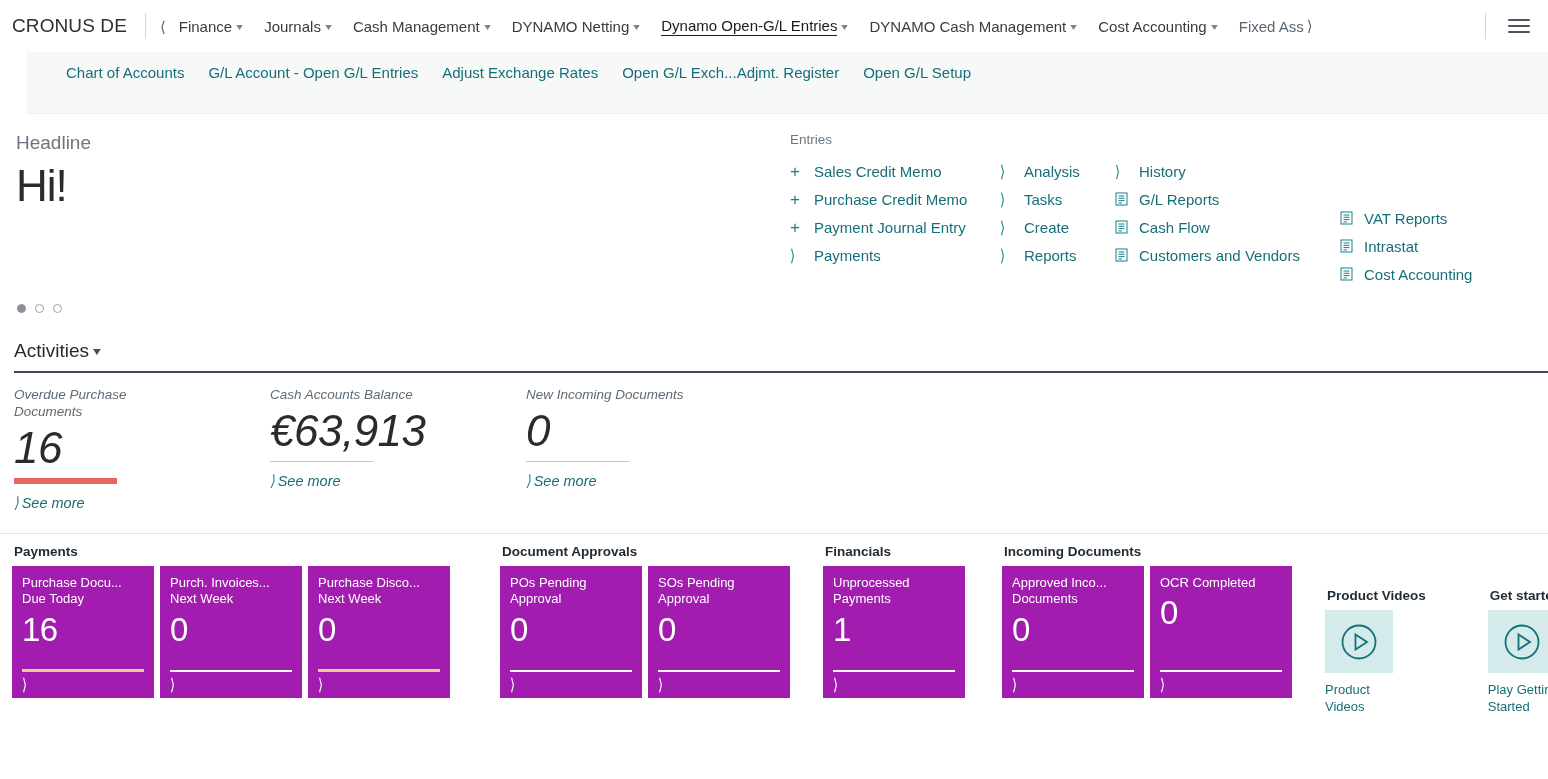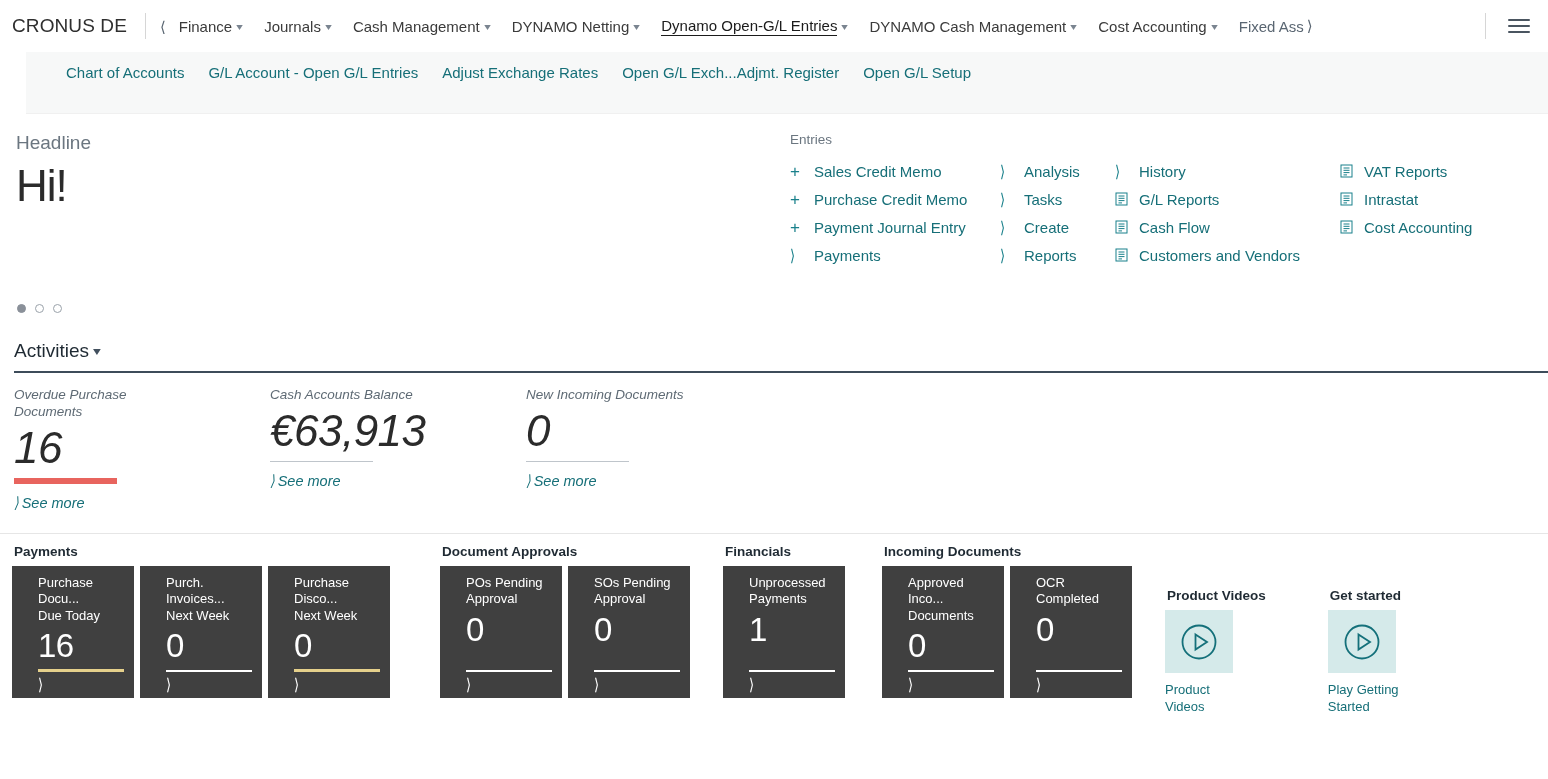--- a/index.html
+++ b/index.html
@@ -143,21 +143,21 @@
   .actions-label {
     font-size: 13.5px; color: #6B7680; margin-bottom: 10px;
   }
   .actions-grid {
     display: flex;
   }
   .act-col { display: flex; flex-direction: column; }
   .act-col.c1 { width: 210px; }
   .act-col.c2 { width: 115px; }
   .act-col.c3 { width: 225px; }
-  .act-col.c4 { width: 180px; }
+  .act-col.c4 { width: 180px; margin-top: 47px; }
 
   .act {
     display: flex;
     align-items: center;
     font-size: 15px;
     color: #166F78;
     height: 28px;
     cursor: pointer;
     white-space: nowrap;
   }
@@ -225,24 +225,24 @@
     align-items: flex-start;
   }
   .group { margin-right: 0; }
   .group-title {
     font-size: 13.5px; font-weight: bold; color: #1F2A33;
     margin: 0 0 7px 2px; white-space: nowrap;
   }
   .group-tiles { display: flex; gap: 6px; }
 
   .tile {
-    width: 122px; height: 132px;
-    background: #404040;
+    width: 142px; height: 132px;
+    background: #a21caf;
     color: #ffffff;
-    padding: 9px 10px 7px 26px;
+    padding: 9px 10px 7px 10px;
     display: flex; flex-direction: column;
     cursor: pointer;
   }
   .tile-cap {
     font-size: 13px; line-height: 1.25; font-weight: normal;
     overflow: hidden;
   }
   .tile-val {
     font-size: 33px; font-weight: 300; line-height: 1;
     margin-top: 5px; letter-spacing: -.5px; flex: 1;

